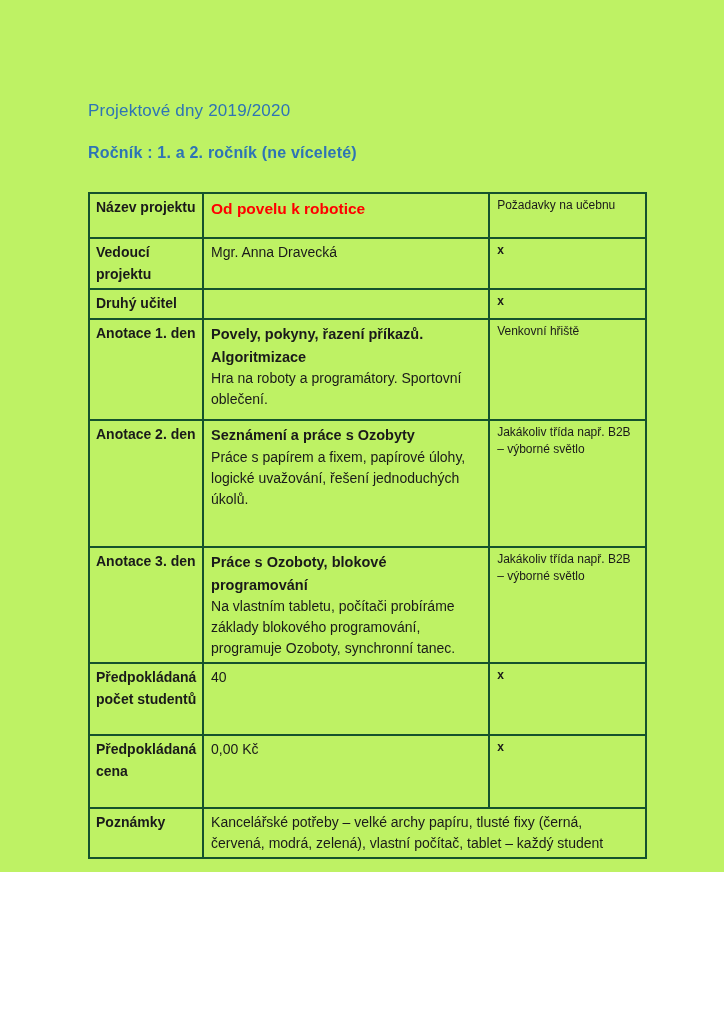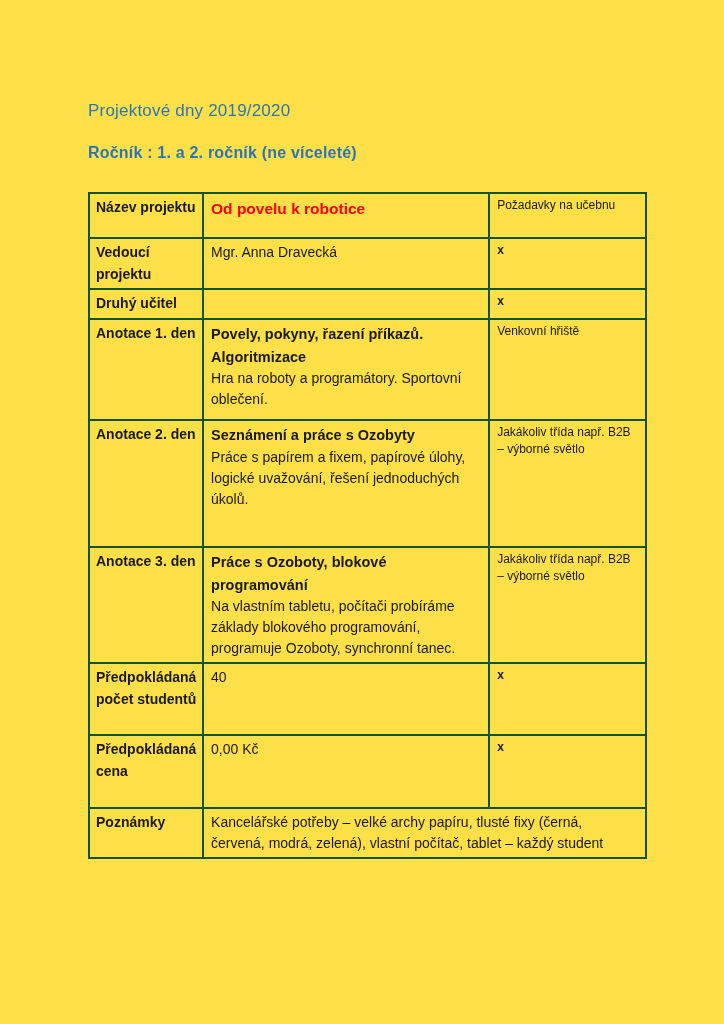--- a/index.html
+++ b/index.html
@@ -5,22 +5,22 @@
   * { margin: 0; padding: 0; box-sizing: border-box; }
   html, body {
     width: 724px; height: 1024px;
     background: #ffffff;
     font-family: "Liberation Sans", sans-serif;
     color: #1a1a1a;
     overflow: hidden;
   }
   .page {
     position: relative;
-    width: 724px; height: 1024px;
-    background: #fde047;
+    width: 724px; height: 872px;
+    background: #bef264;
   }
   .doc-title {
     position: absolute;
     left: 88px; top: 101px;
     font-size: 17px;
     font-weight: 400;
     color: #2E74B5;
     letter-spacing: 0.2px;
   }
   .doc-subtitle {

